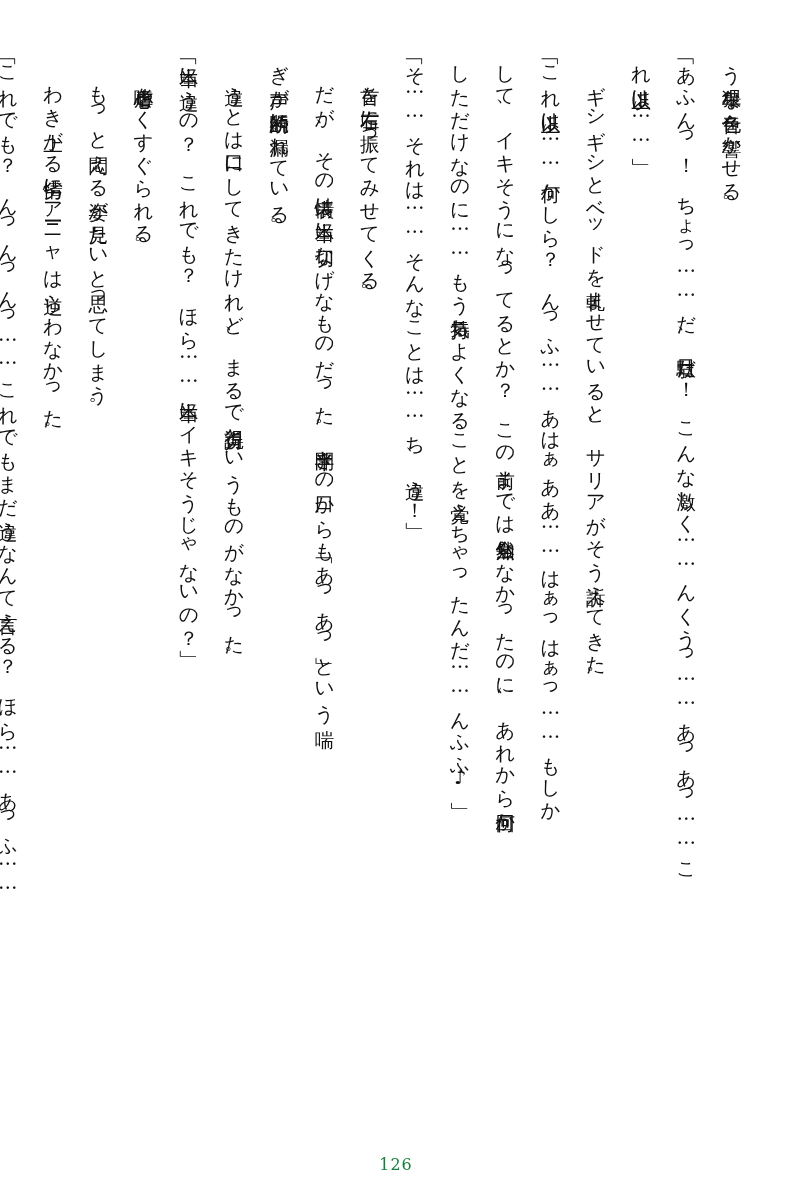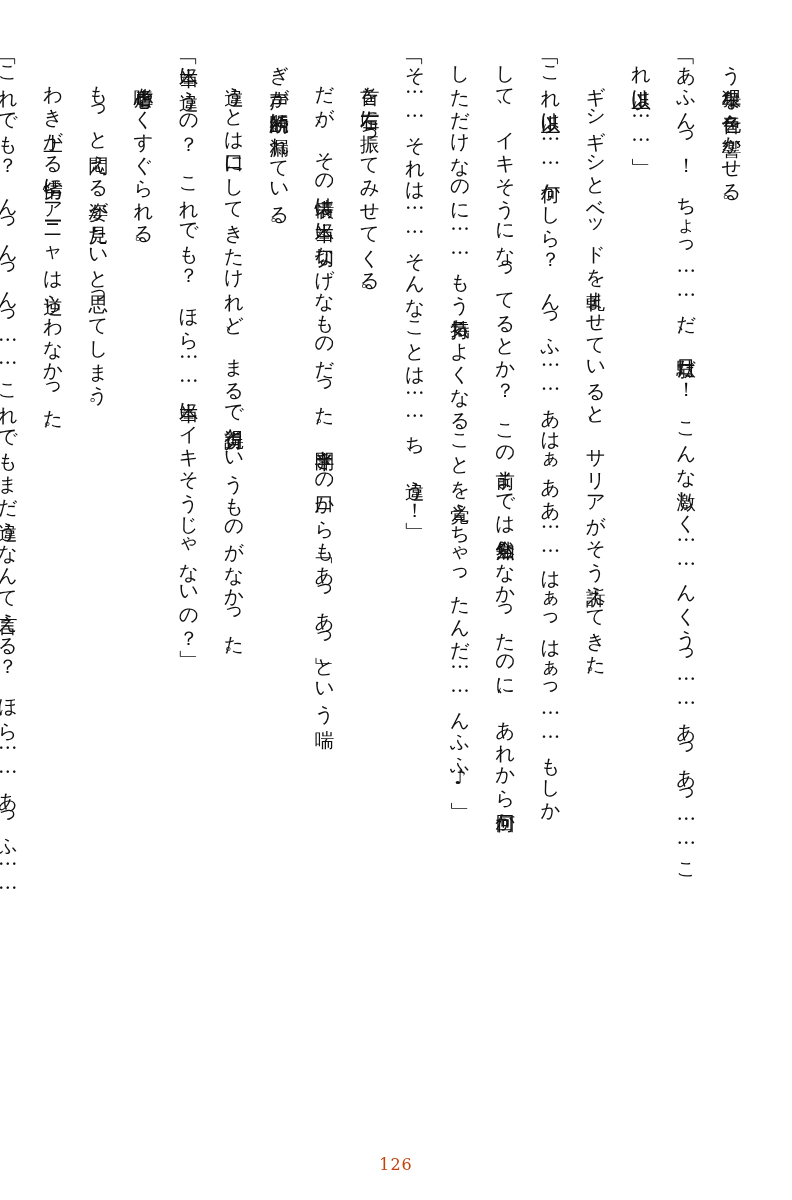--- a/index.html
+++ b/index.html
@@ -50,21 +50,21 @@
   }
 
   .page-number {
     position: absolute;
     bottom: 26px;
     left: 0;
     width: 792px;
     text-align: center;
     font-size: 16px;
     font-family: "DejaVu Serif", "Liberation Serif", serif;
-    color: #c2410c;
+    color: #15803d;
     letter-spacing: 1px;
   }
 </style>
 </head>
 <body>
 
 <div class="page">
 
   <div class="text-body">
     <p>う卑猥な音色を響かせる。</p>

